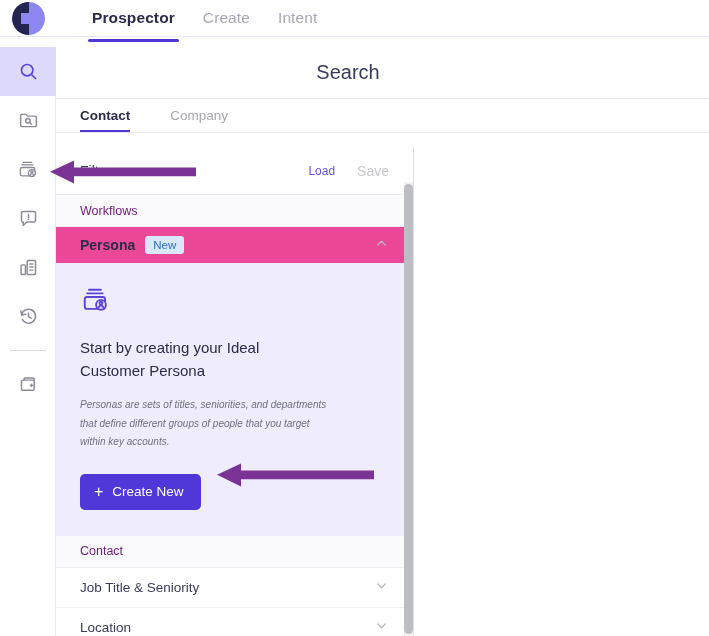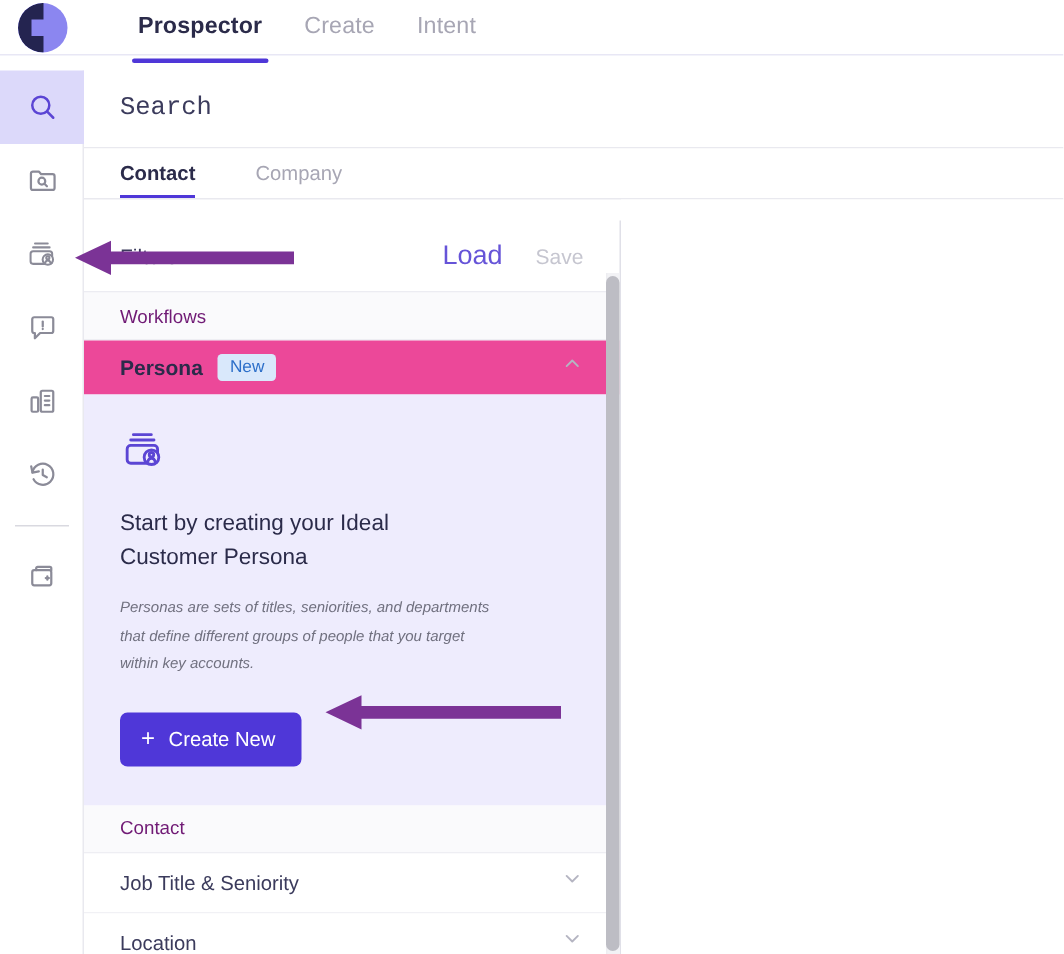--- a/index.html
+++ b/index.html
@@ -56,22 +56,22 @@
   .rail-div{ width:36px; height:1px; background:#d9d9e0; margin:9px auto; }
 
   
   .search-row{
     position:absolute; left:56px; top:47px; width:653px; height:52px;
     background:#fff; border-bottom:1px solid #e9e9ef;
     display:flex; align-items:center;
   }
   .search-input{
     border:0; outline:0; background:transparent;
-    font-family:Liberation Mono, monospace;
-    font-size:17px; color:#3b3b5c; padding-left:24px; width:560px;
+    font-family:Liberation Sans, sans-serif;
+    font-size:20px; color:#3b3b5c; padding-left:24px; width:560px;text-align:center;
   }
   .search-input::placeholder{ color:#3b3b5c; }
 
   
   .subtabs{
     position:absolute; left:56px; top:99px; width:653px; height:34px;
     background:#fff; border-bottom:1px solid #e9e9ef; display:flex; align-items:flex-end;
   }
   .subtab{
     position:relative; height:34px; display:flex; align-items:center;
@@ -88,21 +88,21 @@
   
   .filters-panel{
     position:absolute; left:56px; top:147px; width:358px; height:503px;
     background:#fff; border-right:1px solid #e0e0e8;
   }
   .filters-head{
     height:48px; display:flex; align-items:center; padding:0 24px;
     border-bottom:1px solid #ececf2;
   }
   .filters-title{ font-size:14px; color:#3b3b5c; flex:1; }
-  .btn-load{ font-size:18px; color:#6654d8; cursor:pointer; margin-right:22px; }
+  .btn-load{ font-size:12px; color:#6654d8; cursor:pointer; margin-right:22px; }
   .btn-save{ font-size:14px; color:#c6c6d0; cursor:default; }
 
   .scroll-area{ position:relative; height:455px; overflow:hidden; }
 
   .section-label{
     height:32px; background:#fafafc; border-bottom:1px solid #eeeef3;
     display:flex; align-items:center; padding:0 24px;
     font-size:12.5px; color:#701a75;
   }
   .persona-row{

